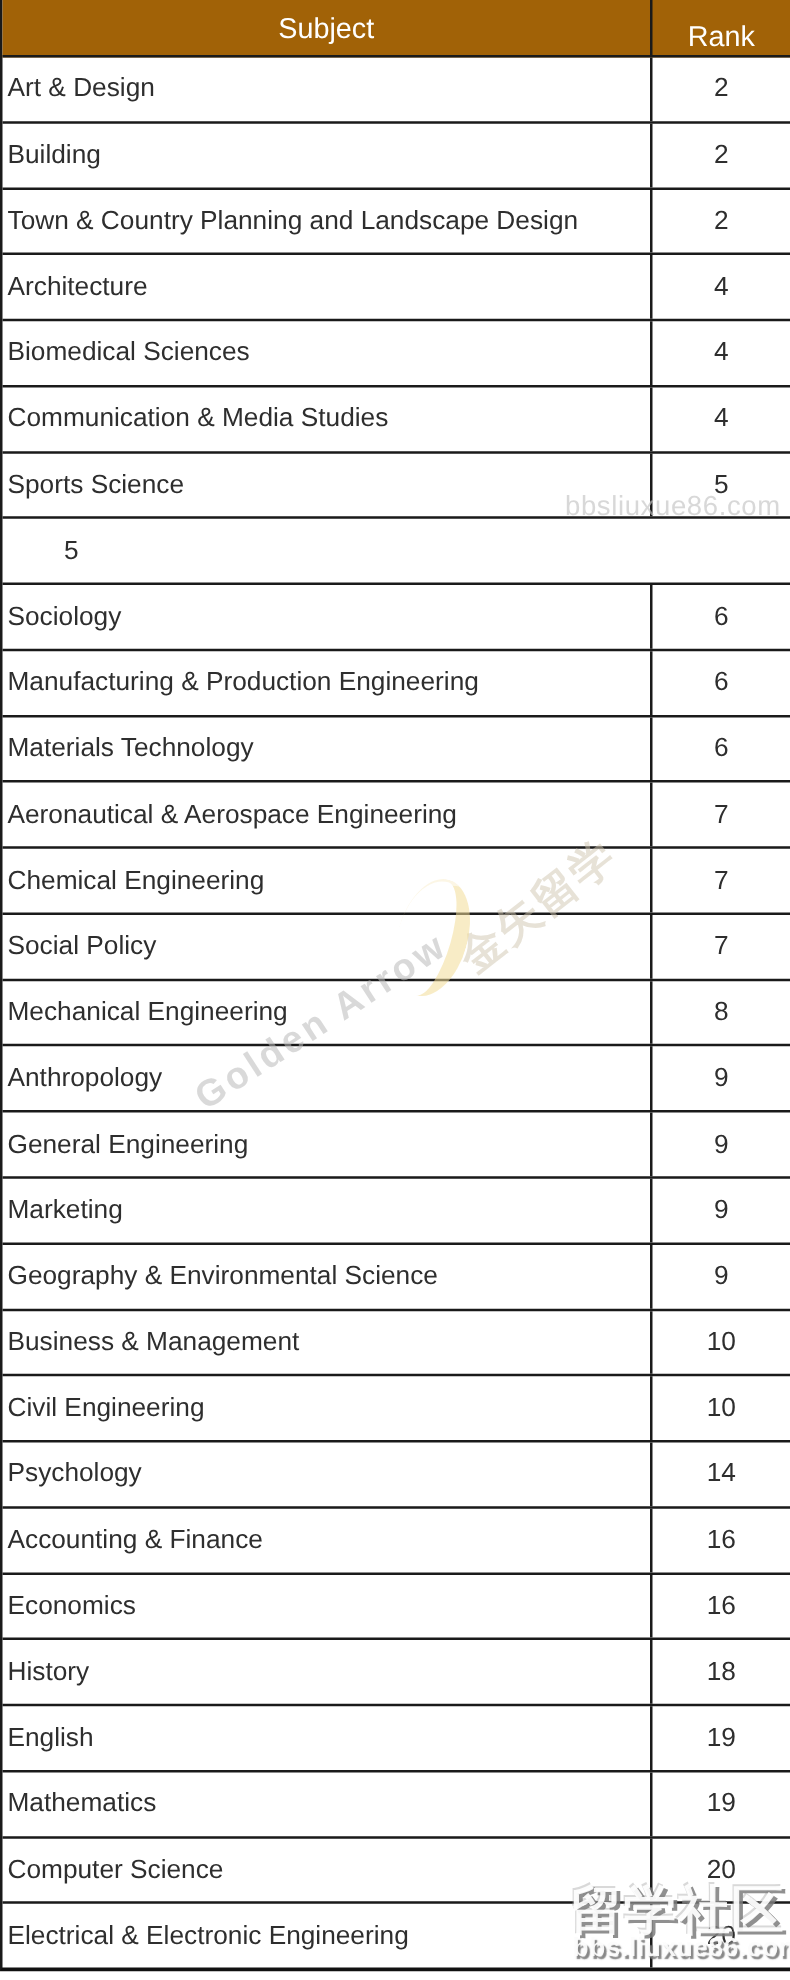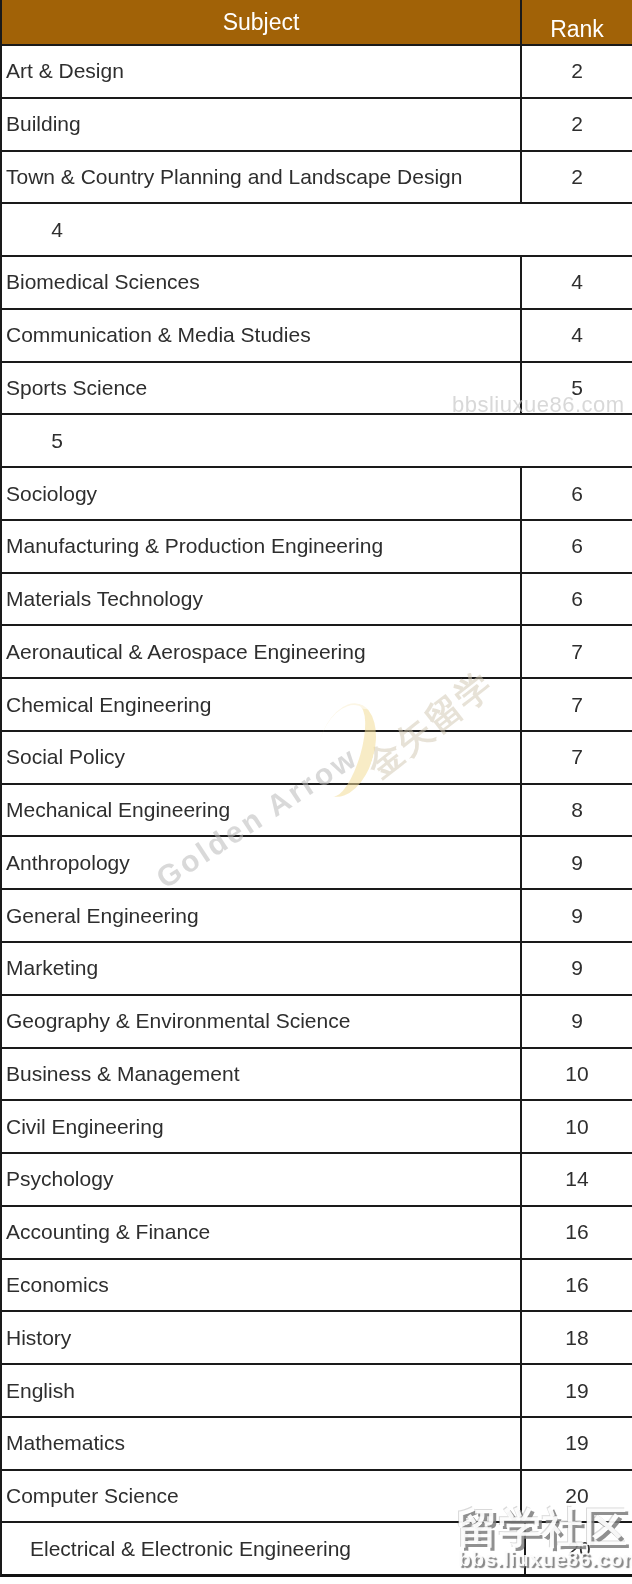--- a/index.html
+++ b/index.html
@@ -26,21 +26,21 @@
     background: #74AF49;
     border-bottom: 2px solid #1a1a1a;
   }
   .hdr .cell { color: #ffffff; font-size: 23px; font-weight: 400; }
   .row {
     flex: 1 1 auto;
     display: flex;
     border-bottom: 2px solid #1a1a1a;
     background: transparent;
   }
-  .row:last-child { border-bottom: none; padding-left: 24px; }
+  .row:last-child { border-bottom: none; }
   .cell { display: flex; align-items: center; overflow: hidden; }
   .c-subject {
     width: 520px;
     border-right: 2px solid #1a1a1a;
     padding-left: 4px;
     justify-content: flex-start;
     font-size: 21px; color: #2e2e2e;
     white-space: nowrap;
   }
   .hdr .c-subject { justify-content: center; padding-left: 0; }
@@ -113,20 +113,21 @@
     <div class="cell c-subject">Building</div>
     <div class="cell c-rank">2</div>
   </div>
 
   <div class="row">
     <div class="cell c-subject">Town &amp; Country Planning and Landscape Design</div>
     <div class="cell c-rank">2</div>
   </div>
 
   <div class="row">
+    <div class="cell c-subject">Architecture</div>
     <div class="cell c-rank">4</div>
   </div>
 
   <div class="row">
     <div class="cell c-subject">Biomedical Sciences</div>
     <div class="cell c-rank">4</div>
   </div>
 
   <div class="row">
     <div class="cell c-subject">Communication &amp; Media Studies</div>

